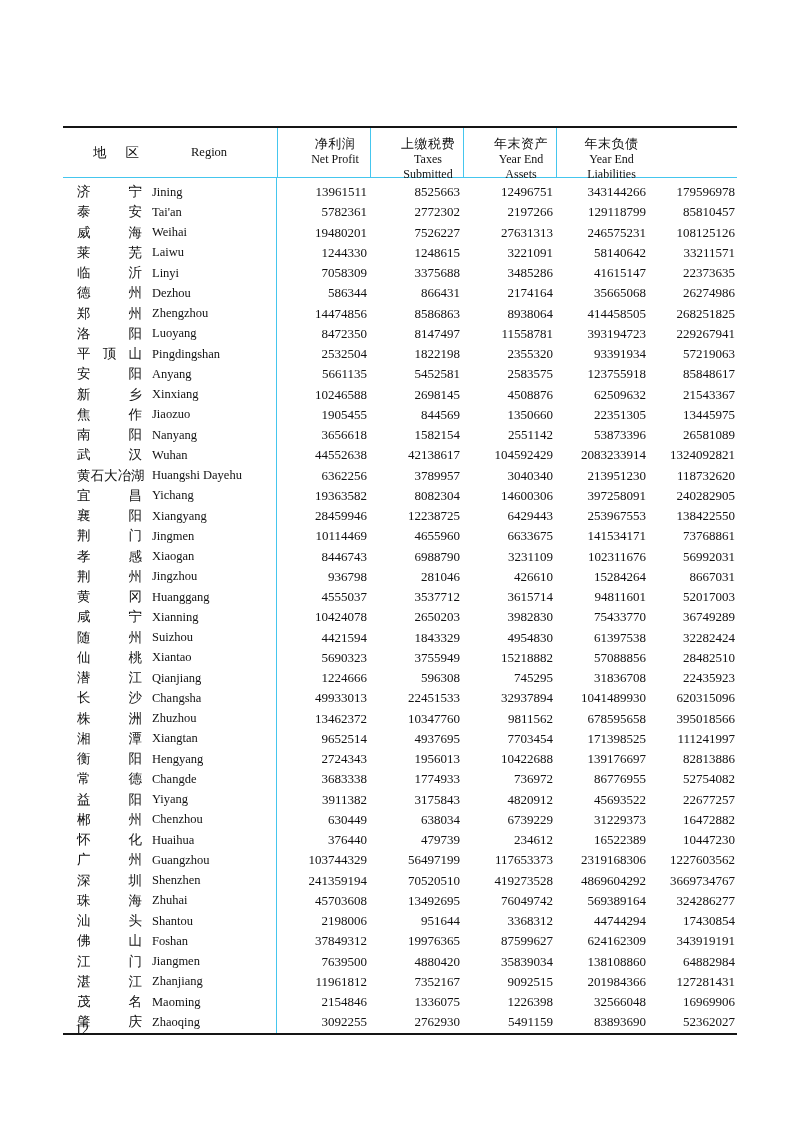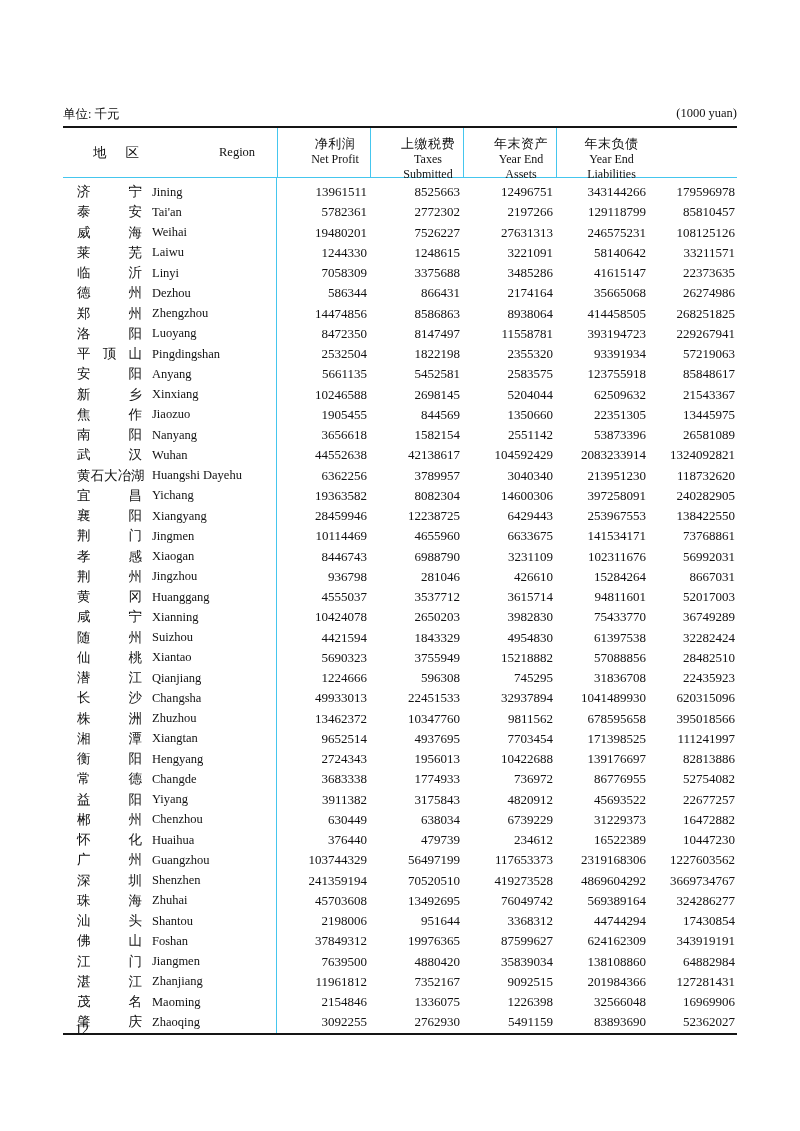--- a/index.html
+++ b/index.html
@@ -37,21 +37,21 @@
     display:flex;height:50px;
     border-bottom:1.5px solid var(--cyan);
   }
   .th{flex:0 0 auto;}
   .th-region{
     width:214px;display:flex;align-items:center;padding-left:30px;
     font-size:13.5px;
   }
   .cn-just{display:inline-flex;justify-content:space-between;}
   .th-region .cn-just{width:46px;}
-  .th-region .region-en{margin-left:80px;font-size:12.5px;}
+  .th-region .region-en{margin-left:52px;font-size:12.5px;}
   .th-num{
     display:flex;flex-direction:column;align-items:center;
     padding-top:8px;border-left:1.5px solid var(--cyan);
     line-height:15.5px;
     padding-left:22px;
   }
   .th-num .cn{font-size:13px;letter-spacing:.5px;}
   .th-num .en{font-size:12px;text-align:center;line-height:15.5px;}
   .w1,.w2,.w3,.w4{width:93px;}
   .w5{width:88px;}
@@ -76,24 +76,20 @@
   .page-number{
     position:absolute;left:75px;top:1022px;font-size:14px;
   }
 </style>
 </head>
 <body>
 
 <div class="page">
 
 
-  <div class="unit-row">
-    <span>单位: 千元</span>
-    <span>(1000 yuan)</span>
-  </div>
 
   <div class="table">
     <div class="thead">
       <div class="th th-region">
         <span class="cn-just" id="region-cn">
             <span>地</span>
             <span>区</span>
           </span>
         <span class="region-en">Region</span>
       </div>
@@ -265,21 +261,21 @@
         <div class="row">
     <div class="cell-region">
       <span class="cn-name">
               <span>新</span>
               <span>乡</span>
             </span>
       <span class="en-name">Xinxiang</span>
     </div>
   <div class="cell-num c1">10246588</div>
           <div class="cell-num c2">2698145</div>
-          <div class="cell-num c3">5204044</div>
+          <div class="cell-num c3">4508876</div>
           <div class="cell-num c4">62509632</div>
           <div class="cell-num c5">21543367</div>
         </div>
         <div class="row">
     <div class="cell-region">
       <span class="cn-name">
               <span>焦</span>
               <span>作</span>
             </span>
       <span class="en-name">Jiaozuo</span>

